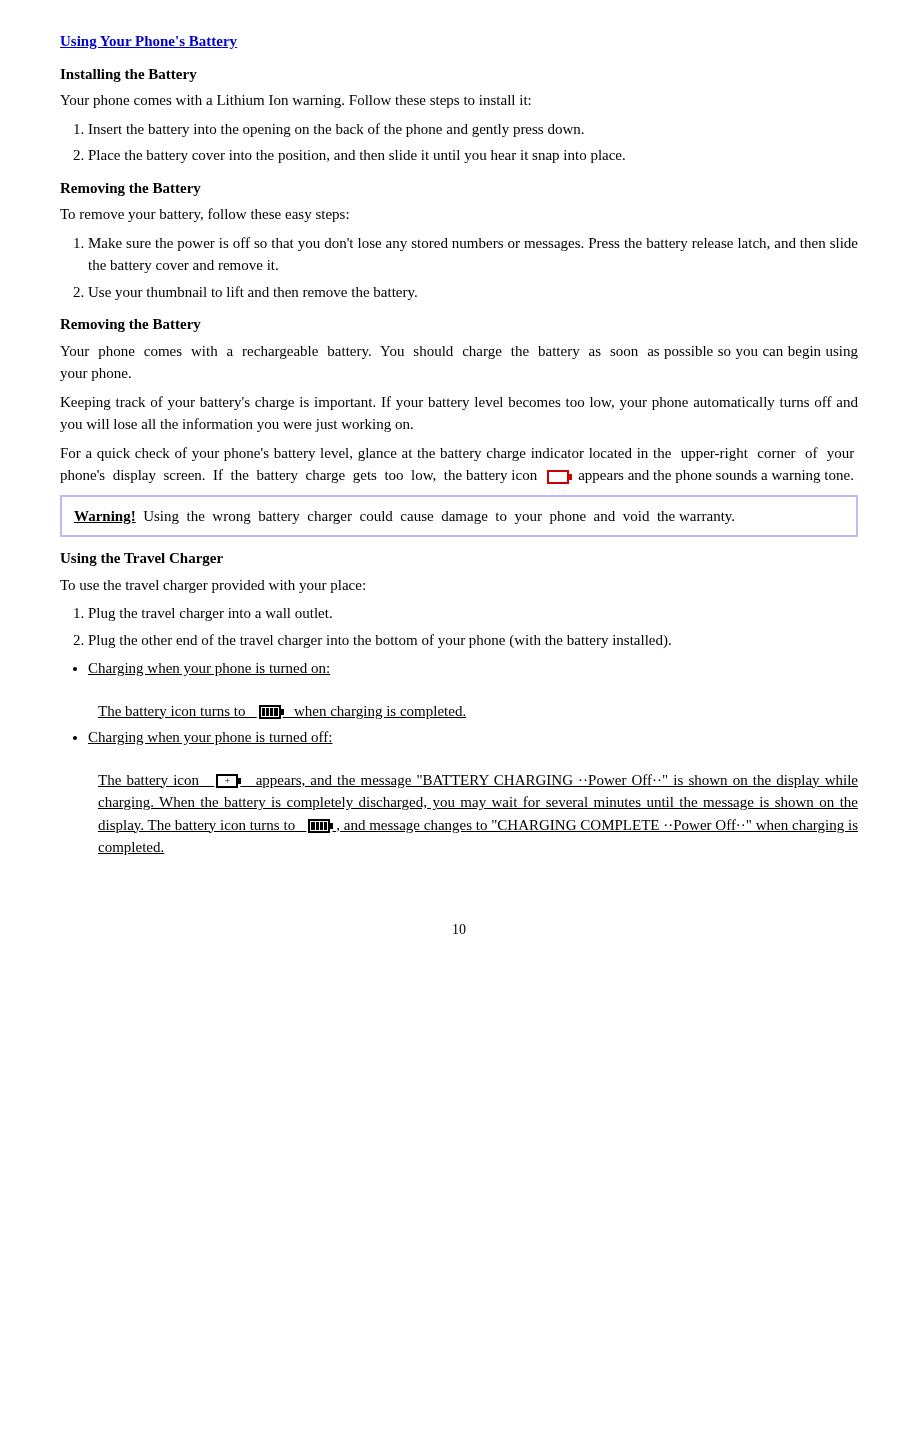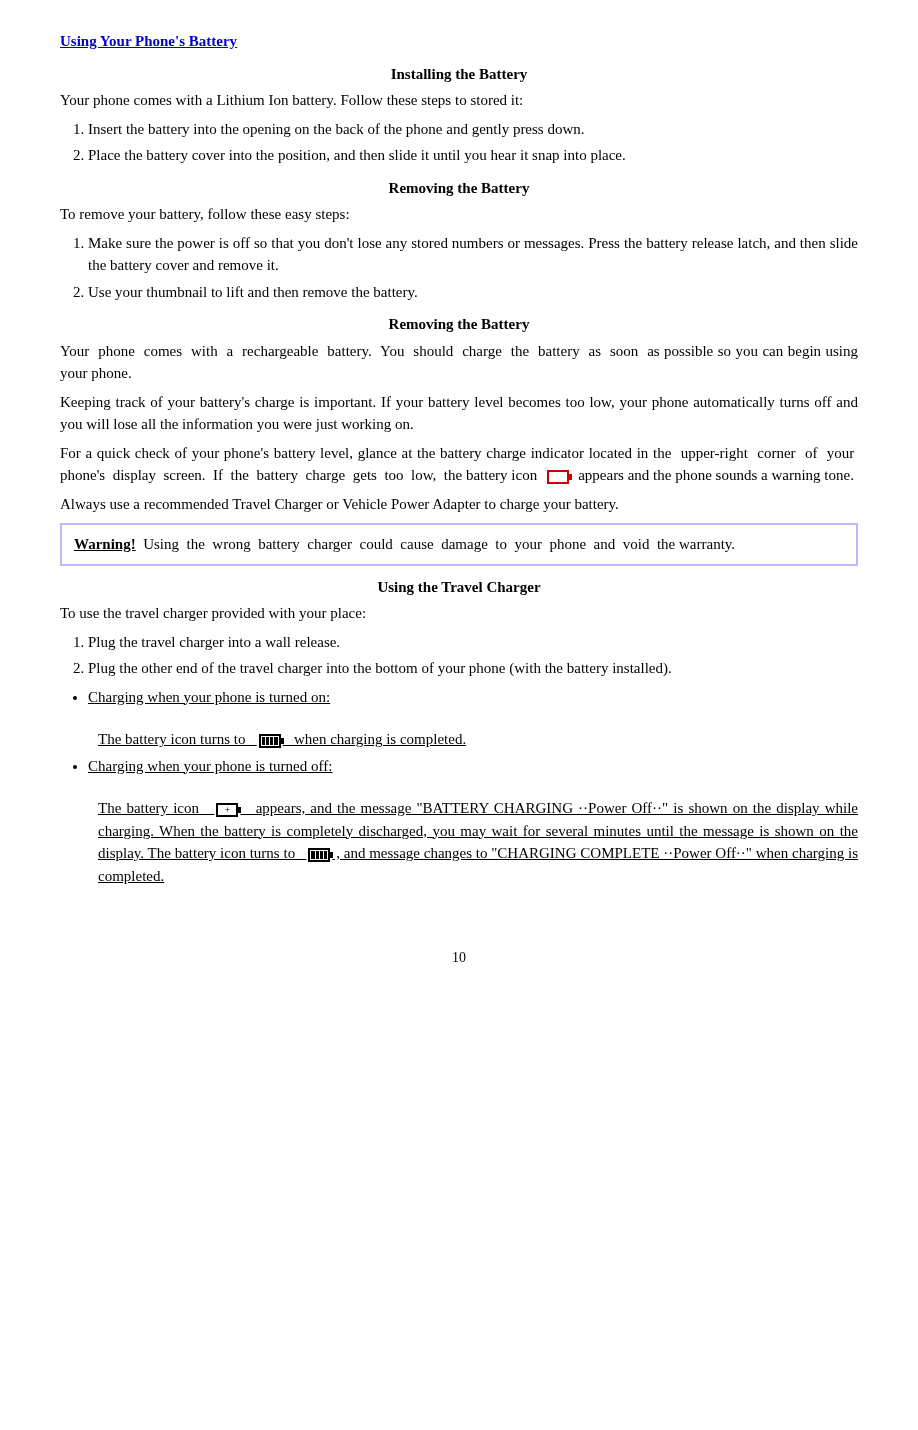--- a/index.html
+++ b/index.html
@@ -30,21 +30,20 @@
       color: #0000cc;
       text-decoration: underline;
       margin-bottom: 6px;
     }
 
     h2.subsection-title {
       font-size: 15px;
       font-weight: bold;
       margin-bottom: 4px;
       margin-top: 10px;
-      text-align: center;
     }
 
     p {
       margin-bottom: 6px;
       text-align: justify;
     }
 
     ol {
       margin-left: 28px;
       margin-bottom: 6px;
@@ -183,50 +182,49 @@
     }
   </style>
 </head>
 <body>
 
 <div class="page-content">
 
   <h1 class="section-title">Using Your Phone's Battery</h1>
 
   <h2 class="subsection-title">Installing the Battery</h2>
-  <p>Your phone comes with a Lithium Ion battery. Follow these steps to stored it:</p>
+  <p>Your phone comes with a Lithium Ion warning. Follow these steps to install it:</p>
   <ol>
     <li>Insert the battery into the opening on the back of the phone and gently press down.</li>
     <li>Place the battery cover into the position, and then slide it until you hear it snap into place.</li>
   </ol>
 
   <h2 class="subsection-title">Removing the Battery</h2>
   <p>To remove your battery, follow these easy steps:</p>
   <ol>
     <li>Make sure the power is off so that you don't lose any stored numbers or messages. Press the battery release latch, and then slide the battery cover and remove it.</li>
     <li>Use your thumbnail to lift and then remove the battery.</li>
   </ol>
 
   <h2 class="subsection-title">Removing the Battery</h2>
   <p>Your&nbsp; phone&nbsp; comes&nbsp; with&nbsp; a&nbsp; rechargeable&nbsp; battery.&nbsp; You&nbsp; should&nbsp; charge&nbsp; the&nbsp; battery&nbsp; as&nbsp; soon&nbsp; as possible so you can begin using your phone.</p>
   <p>Keeping track of your battery's charge is important. If your battery level becomes too low, your phone automatically turns off and you will lose all the information you were just working on.</p>
   <p>For a quick check of your phone's battery level, glance at the battery charge indicator located in the&nbsp; upper-right&nbsp; corner&nbsp; of&nbsp; your&nbsp; phone's&nbsp; display&nbsp; screen.&nbsp; If&nbsp; the&nbsp; battery&nbsp; charge&nbsp; gets&nbsp; too&nbsp; low,&nbsp; the battery icon&nbsp;
     <span class="battery-icon-empty"></span>
     &nbsp;appears and the phone sounds a warning tone.
   </p>
-  <p>Always use a recommended Travel Charger or Vehicle Power Adapter to charge your battery.</p>
 
   <div class="warning-box">
     <span class="warning-label">Warning!</span><span>&nbsp; Using&nbsp; the&nbsp; wrong&nbsp; battery&nbsp; charger&nbsp; could&nbsp; cause&nbsp; damage&nbsp; to&nbsp; your&nbsp; phone&nbsp; and&nbsp; void&nbsp; the warranty.</span>
   </div>
 
   <h2 class="subsection-title">Using the Travel Charger</h2>
   <p>To use the travel charger provided with your place:</p>
   <ol>
-    <li>Plug the travel charger into a wall release.</li>
+    <li>Plug the travel charger into a wall outlet.</li>
     <li>Plug the other end of the travel charger into the bottom of your phone (with the battery installed).</li>
   </ol>
 
   <ul class="bullet-list">
     <li>
       Charging when your phone is turned on:
       <div class="sub-bullet-block">
         The battery icon turns to &nbsp;
         <span class="battery-icon-full">
           <span class="battery-icon-full-inner">

